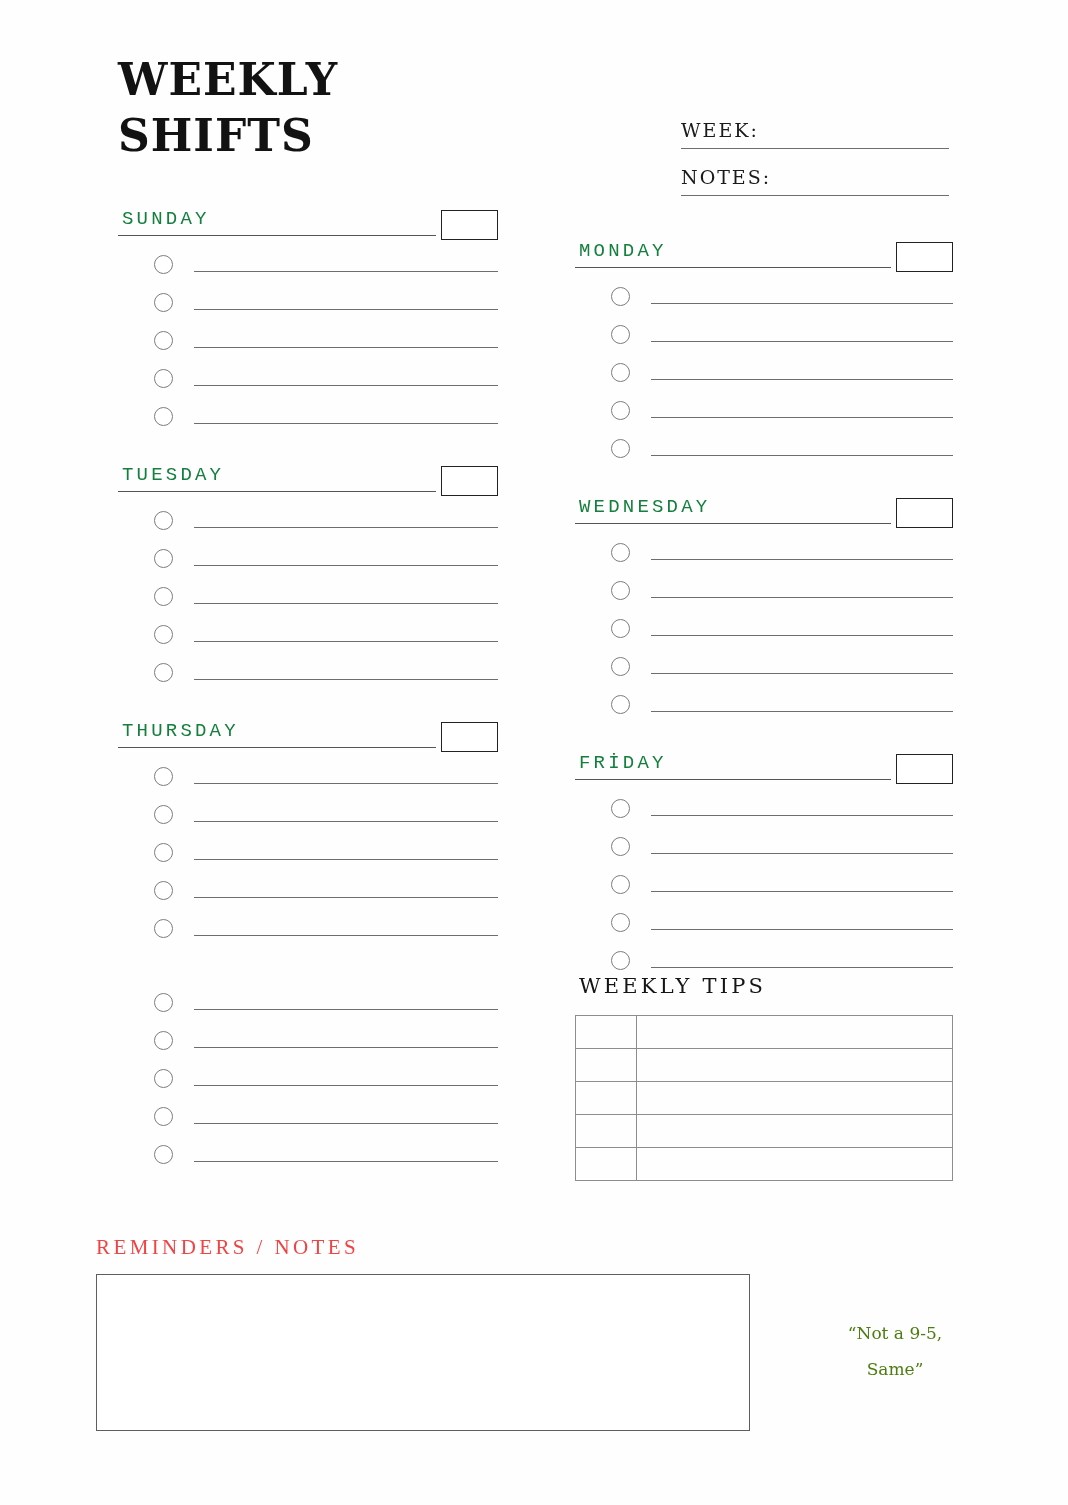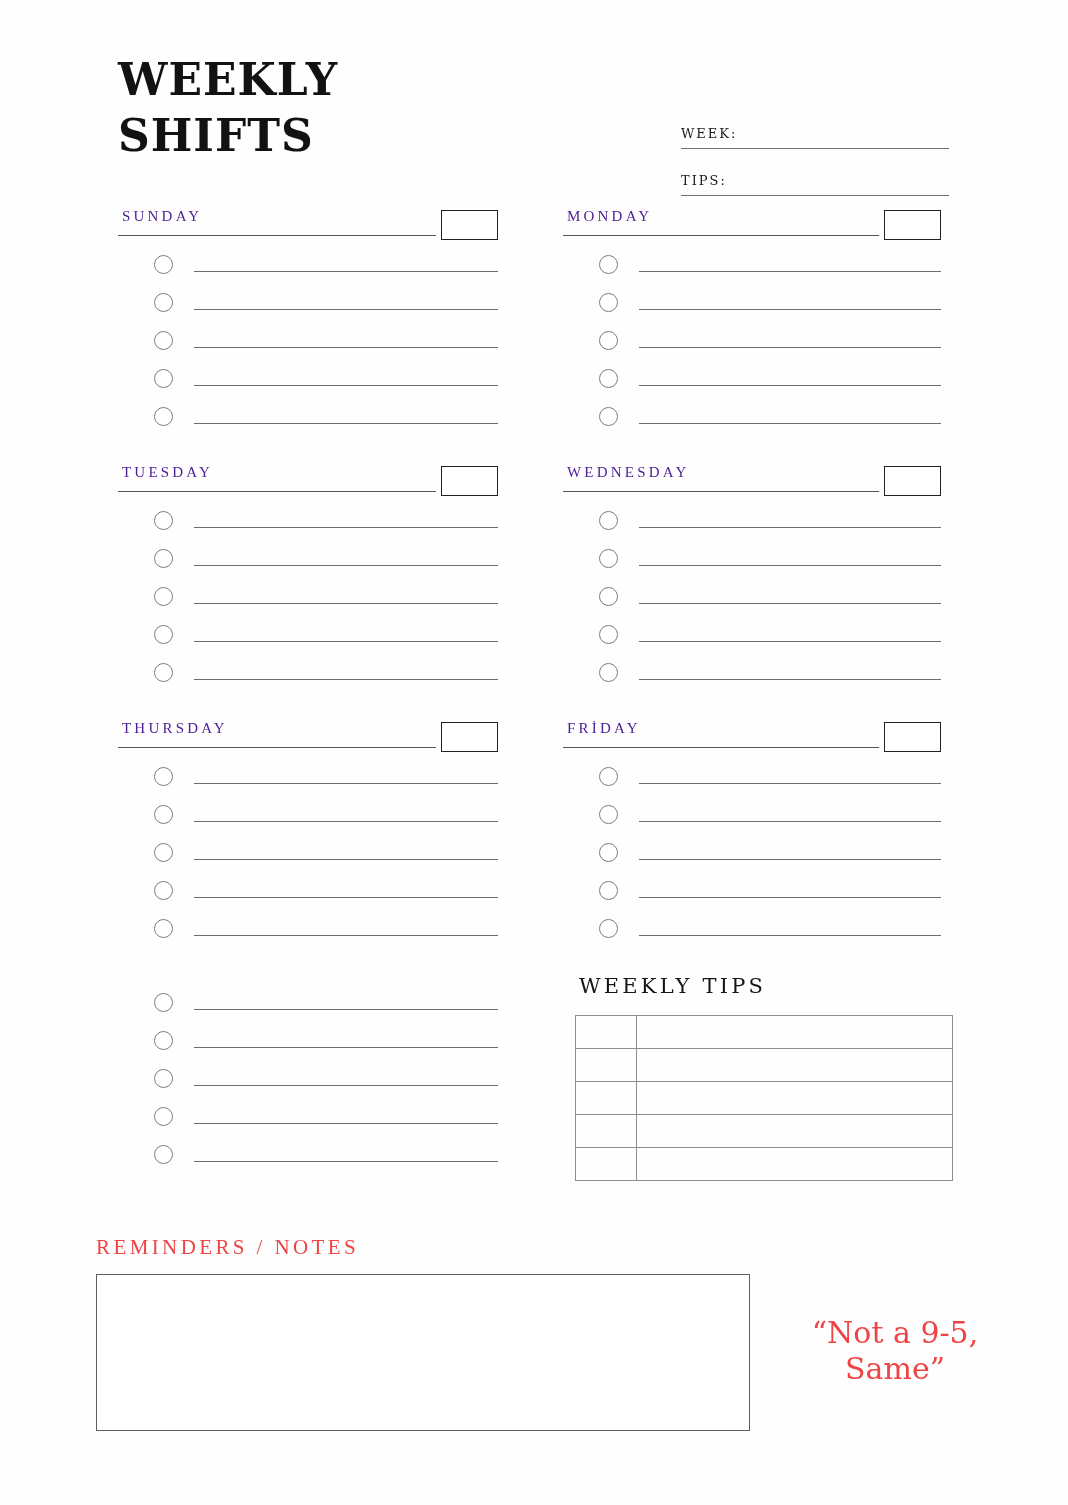--- a/index.html
+++ b/index.html
@@ -48,51 +48,51 @@
   .meta-row {
     position: relative;
     height: 40px;
     border-bottom: 1px solid #6e6e6e;
   }
   .meta-label {
     position: absolute;
     left: 0;
     bottom: 7px;
     font-family: "DejaVu Serif", serif;
-    font-size: 13px;
+    font-size: 19px;
     letter-spacing: 2.0px;
     color: #1a1a1a;
   }
   .meta-value {
     position: absolute;
     left: 86px;
     bottom: 7px;
     font-size: 13px;
     letter-spacing: 1px;
     color: #1a1a1a;
   }
 
   
   .col-left { position: absolute; left: 118px; width: 380px; }
-  .col-right { position: absolute; left: 563px; width: 378px; }
+  .col-right { position: absolute; left: 575px; width: 378px; margin-top: 32px; }
 
   .day-block { position: relative; margin-bottom: 0; }
 
   .day-head {
     position: relative;
     height: 30px;
   }
   .day-name {
     position: absolute;
     left: 4px;
     top: 2px;
-    font-family: Liberation Serif, serif;
-    font-size: 15px;
+    font-family: Liberation Mono, monospace;
+    font-size: 19px;
     letter-spacing: 3.2px;
-    color: #4c1d95;
+    color: #15803d;
     text-transform: uppercase;
     white-space: nowrap;
   }
   .day-rule {
     position: absolute;
     left: 0;
     right: 62px;
     bottom: 0;
     border-bottom: 1px solid #555;
   }
@@ -194,42 +194,42 @@
   }
 
   
   .quote {
     position: absolute;
     left: 790px;
     top: 1315px;
     width: 210px;
     text-align: center;
     font-family: "DejaVu Serif", serif;
-    font-size: 30px;
+    font-size: 17px;
     line-height: 36px;
-    color: #ef4444;
+    color: #4d7c0f;
   }
 </style>
 </head>
 <body>
 
 <div class="page">
 
   <div class="title-block">
     <div class="title-line">WEEKLY</div>
     <div class="title-line">SHIFTS</div>
   </div>
 
   <div class="meta-block">
     <div class="meta-row">
       <span class="meta-label">WEEK:</span>
       <span class="meta-value"></span>
     </div>
     <div class="meta-row" style="margin-top:6px;">
-      <span class="meta-label">TIPS:</span>
+      <span class="meta-label">NOTES:</span>
       <span class="meta-value"></span>
     </div>
   </div>
 
   <div class="col-left" style="top:206px;">
     <div class="day-block">
       <div class="day-head">
         <span class="day-name">SUNDAY</span>
         <span class="day-rule"></span>
         <span class="day-box"></span>

